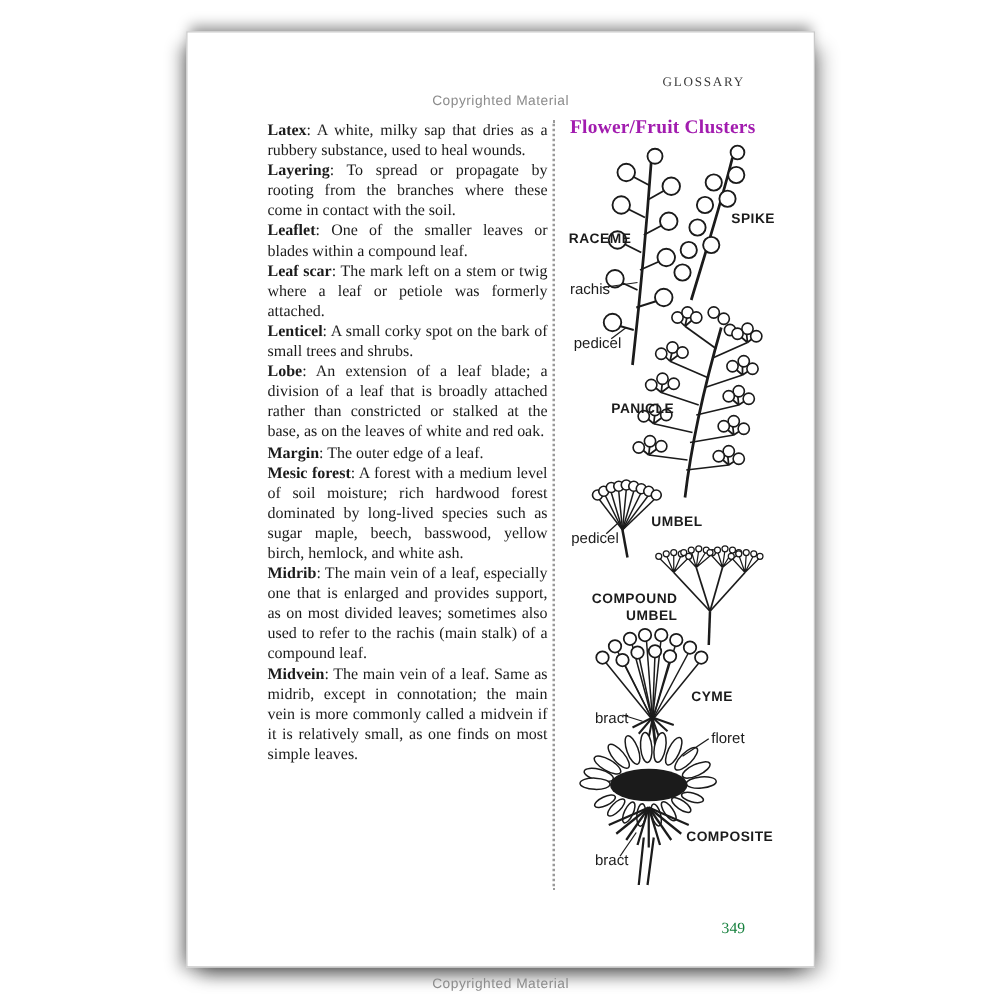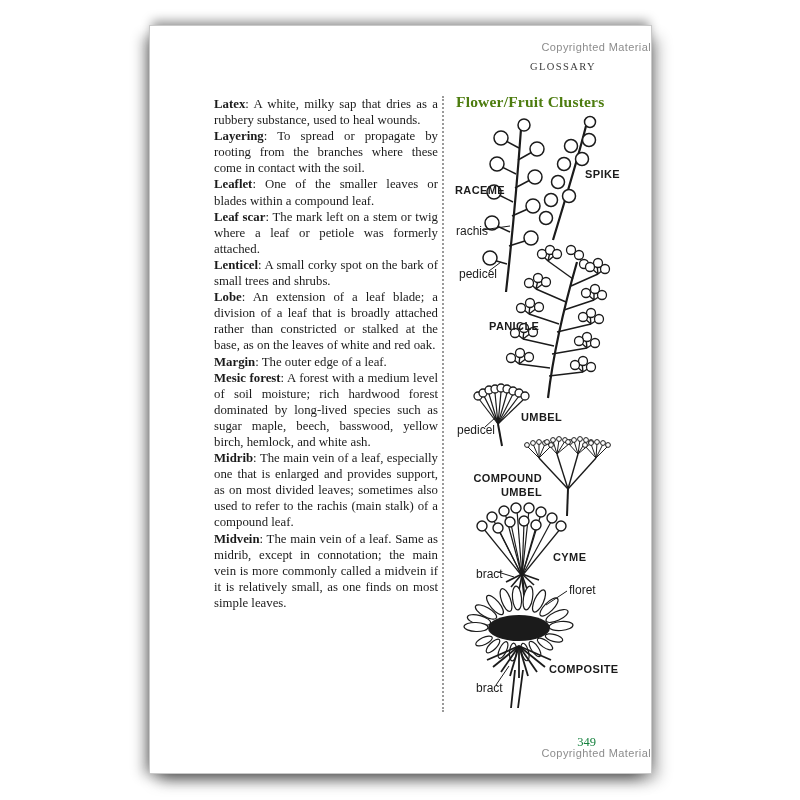--- a/index.html
+++ b/index.html
@@ -9,23 +9,23 @@
   }
   .page{
     position:absolute;left:149px;top:25px;width:501px;height:747px;
     background:#ffffff;border:1px solid #c9c9c9;
     box-shadow:0 -7px 10px -3px rgba(0,0,0,.40),
                10px 9px 14px -4px rgba(0,0,0,.30),
                -11px 6px 12px -5px rgba(0,0,0,.33),
                0 12px 14px -6px rgba(0,0,0,.35);
   }
   .copyright{
-    position:absolute;left:0;width:100%;text-align:right;
+    position:absolute;left:0;width:100%;text-align:center;
     font-family:"Liberation Sans","DejaVu Sans",sans-serif;
-    font-size:11px;color:#8c8c8c;letter-spacing:.4px;
+    font-size:11px;color:#8c8c8c;letter-spacing:.4px;margin-top:34px;
   }
   .copyright.top{top:15px;}
   .copyright.bottom{top:721px;}
   .running-header{
     position:absolute;top:35px;right:55px;
     font-size:10.5px;letter-spacing:1.4px;color:#3c3c3c;text-align:right;
   }
   .glossary-col{
     position:absolute;left:64px;top:70px;width:224px;color:#1b1b1b;
   }
@@ -34,21 +34,21 @@
     -webkit-hyphens:none;hyphens:none;
   }
   .entry .term{font-weight:bold;}
   .entry .term::after{content:": ";font-weight:normal;}
   .divider{
     position:absolute;left:292px;top:70px;height:616px;width:0;
     border-left:2px dotted #9a9a9a;
   }
   .fig-title{
     position:absolute;left:306px;top:67px;
-    font-size:15.5px;font-weight:bold;color:#4d7c0f;letter-spacing:.2px;
+    font-size:15.5px;font-weight:bold;color:#a21caf;letter-spacing:.2px;
   }
   .fig-svg{position:absolute;left:301px;top:88px;}
   .fig-svg .stroke{stroke:#1b1b1b;fill:none;}
   .fig-svg .bud{stroke:#1b1b1b;fill:#ffffff;}
   .fig-svg text{fill:#1b1b1b;}
   .fig-svg .cluster{
     font-family:"Liberation Sans","DejaVu Sans",sans-serif;
     font-size:11px;font-weight:bold;letter-spacing:.4px;
   }
   .fig-svg .part{

